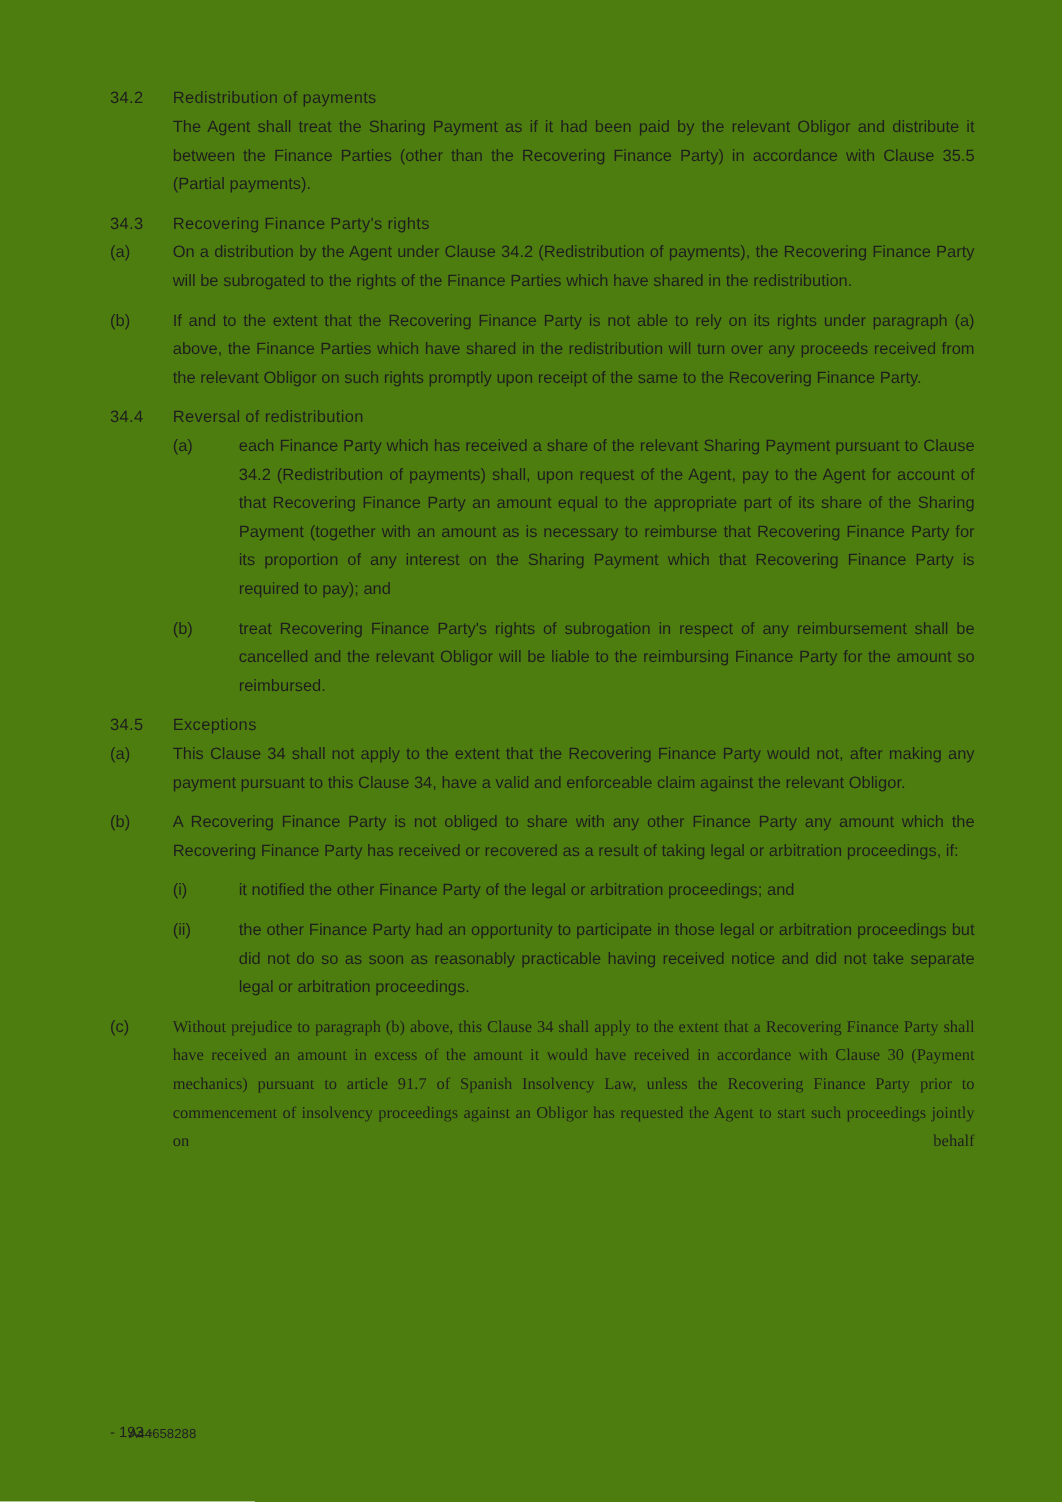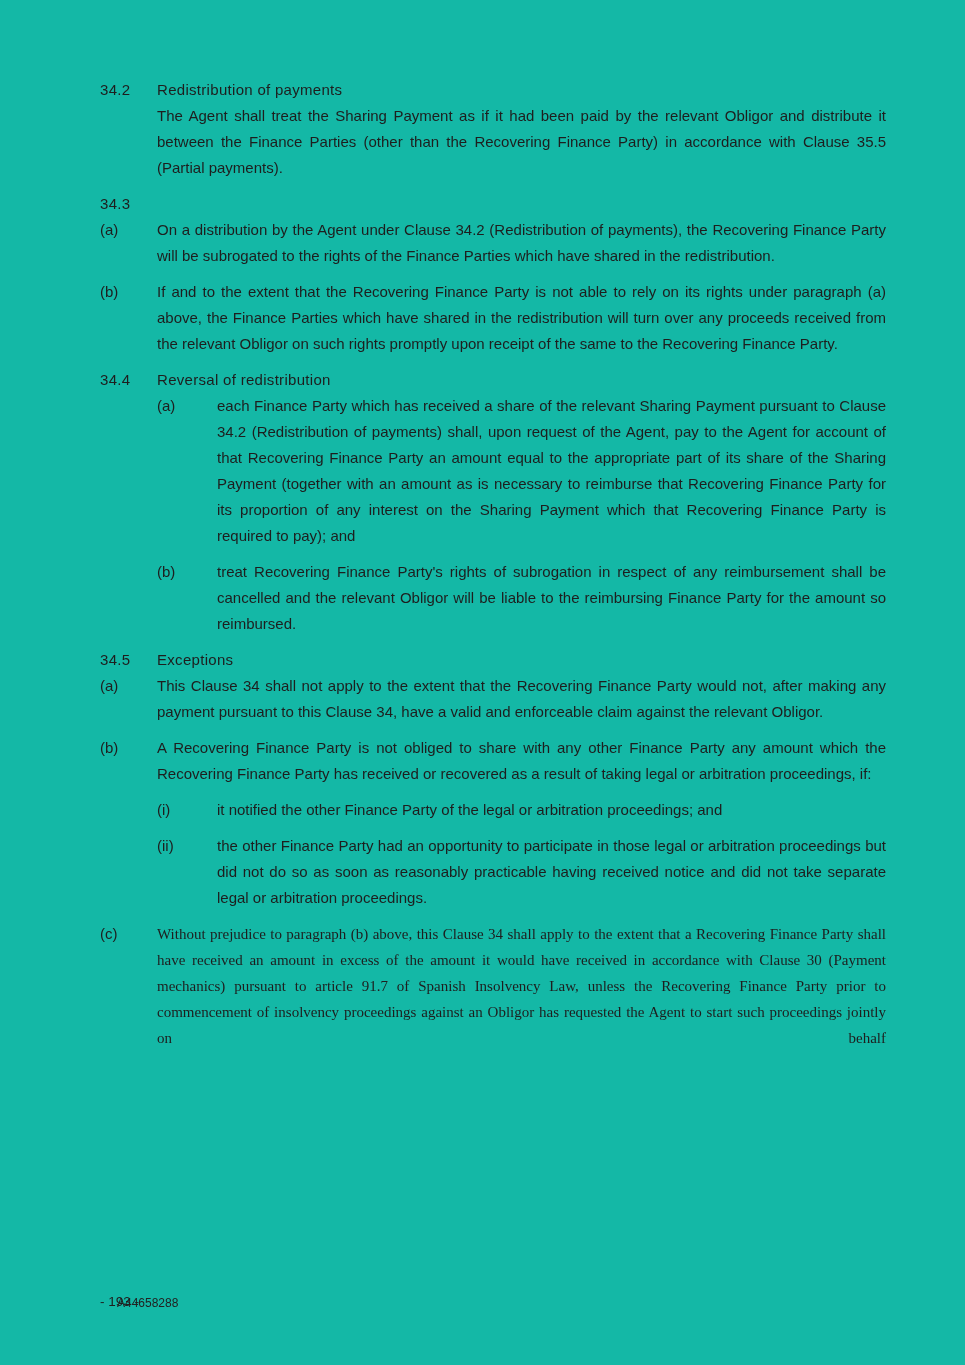--- a/index.html
+++ b/index.html
@@ -4,21 +4,21 @@
 <style>
   html, body {
     margin: 0;
     padding: 0;
     background: #ffffff;
   }
   .page {
     position: relative;
     width: 965px;
     height: 1365px;
-    background: #14b8a6;
+    background: #4d7c0f;
     overflow: hidden;
     font-family: "Liberation Sans", "DejaVu Sans", sans-serif;
     color: #1e1e1e;
     font-size: 15px;
     line-height: 26px;
   }
   .content {
     position: absolute;
     top: 77px;
     left: 100px;
@@ -83,20 +83,21 @@
         <span class="head-text">Redistribution of payments</span>
       </div>
       <div class="para plain">
         <div class="text">The Agent shall treat the Sharing Payment as if it had been paid by the relevant Obligor and distribute it between the Finance Parties (other than the Recovering Finance Party) in accordance with Clause 35.5 (Partial payments).</div>
       </div>
     </section>
 
     <section class="clause">
       <div class="clause-head">
         <span class="num">34.3</span>
+        <span class="head-text">Recovering Finance Party's rights</span>
       </div>
       <div class="para">
         <span class="label">(a)</span>
         <div class="text">On a distribution by the Agent under Clause 34.2 (Redistribution of payments), the Recovering Finance Party will be subrogated to the rights of the Finance Parties which have shared in the redistribution.</div>
       </div>
       <div class="para">
         <span class="label">(b)</span>
         <div class="text">If and to the extent that the Recovering Finance Party is not able to rely on its rights under paragraph (a) above, the Finance Parties which have shared in the redistribution will turn over any proceeds received from the relevant Obligor on such rights promptly upon receipt of the same to the Recovering Finance Party.</div>
       </div>
     </section>

